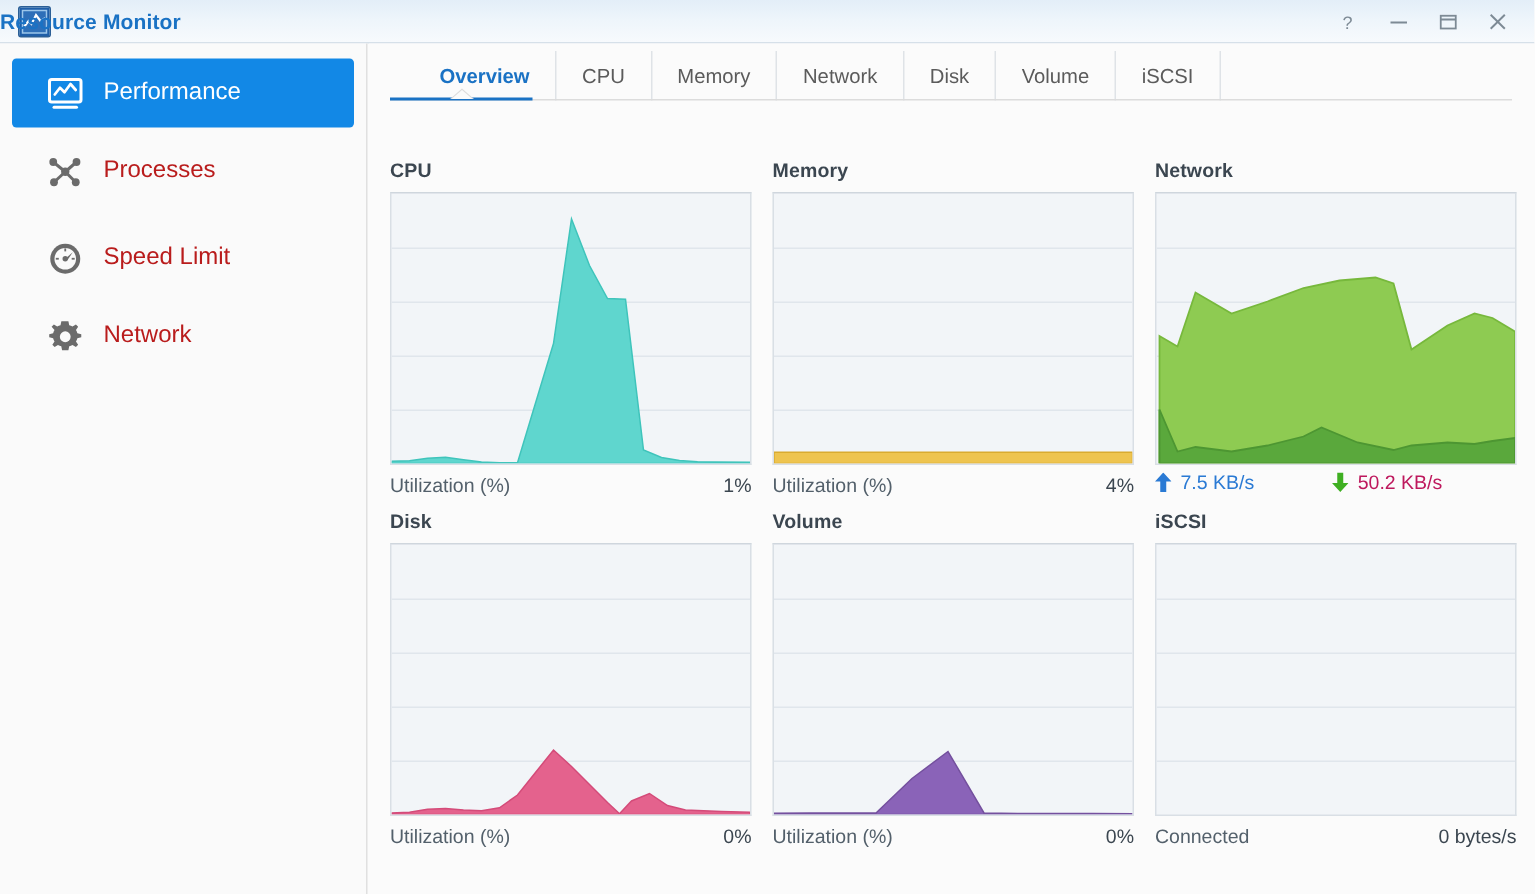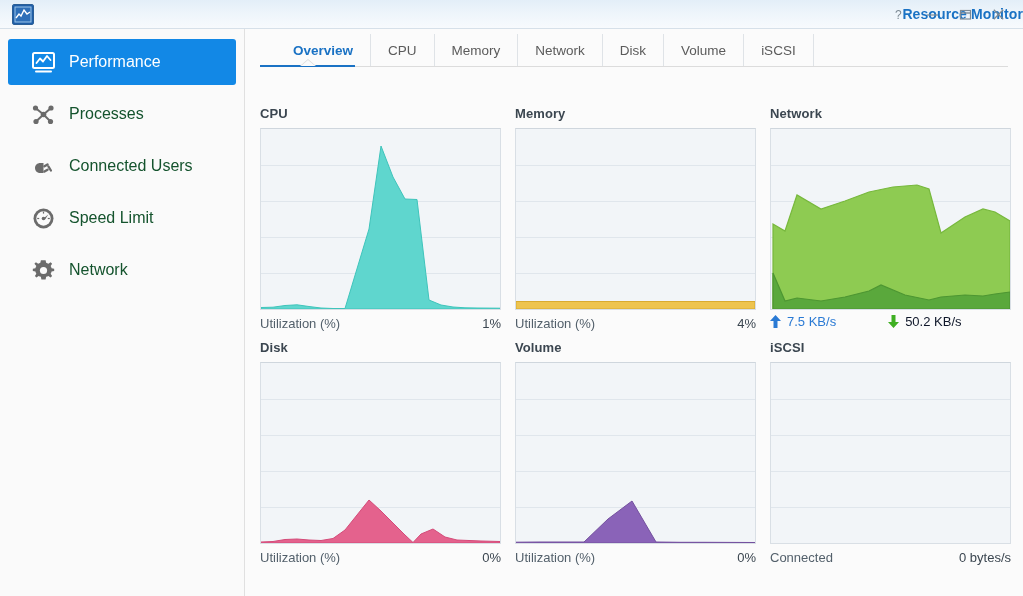--- a/index.html
+++ b/index.html
@@ -28,21 +28,21 @@
     background: linear-gradient(to bottom, #4a86c8, #1f5ea8);
     border: 1px solid #2b5f96;
     border-radius: 2px;
     overflow: hidden;
   }
   .app-icon svg { display: block; }
   .title-text {
     position: absolute; left: 0; top: 0;
     width: 1023px; height: 29px;
     line-height: 29px;
-    text-align: right;
+    text-align: left;
     font-size: 14px; font-weight: bold;
     color: #1a72c4;
     letter-spacing: 0.1px;
   }
   .winbtns {
     position: absolute; right: 8px; top: 0;
     height: 29px; display: flex; align-items: center; gap: 0;
   }
   .winbtn {
     width: 33px; height: 29px;
@@ -74,21 +74,21 @@
     background: #1288e6;
   }
   .side-icon {
     width: 30px; height: 30px;
     display: flex; align-items: center; justify-content: center;
     flex: 0 0 30px;
   }
   .side-label {
     margin-left: 11px;
     font-size: 16px;
-    color: #14532d;
+    color: #b91c1c;
   }
   .side-item.active .side-label { color: #ffffff; }
   .side-spacer { height: 6px; }
 
   
   .content {
     position: absolute; left: 246px; top: 29px;
     width: 777px; height: 567px;
     background: #fbfbfb;
   }
@@ -177,21 +177,21 @@
     height: 19px;
   }
   .footer .val { color: #3b4650; }
   .net-footer {
     display: flex; align-items: flex-start;
     margin-top: 4px;
     font-size: 13px;
     height: 19px;
   }
   .net-up { color: #2a7ad4; display: flex; align-items: center; }
-  .net-down { color: #0f172a; display: flex; align-items: center; margin-left: 52px; }
+  .net-down { color: #be185d; display: flex; align-items: center; margin-left: 52px; }
   .arrow { margin-right: 6px; display: flex; }
 </style>
 </head>
 <body>
 
 <div id="app">
 
   <div class="titlebar">
     <div class="app-icon">
       <svg width="20" height="19" viewBox="0 0 20 19">
@@ -258,33 +258,20 @@
             <line x1="20" y1="6" x2="12.5" y2="12.5"></line>
             <line x1="12.5" y1="12.5" x2="5" y2="19.5"></line>
             <line x1="12.5" y1="12.5" x2="19.5" y2="19.5"></line>
           </g>
         </svg>
       </span>
       <span class="side-label">Processes</span>
     </div>
     <div class="side-spacer"></div>
 
-    <div class="side-item">
-      <span class="side-icon">
-        <svg width="25" height="25" viewBox="0 0 25 25">
-          <g fill="#6b6b6b">
-            <path d="M9.5 9 C6 9 4 11.2 4 14 C4 17 6.3 19 9.5 19 L12.5 19 L12.5 9 Z"></path>
-            <rect x="12" y="10.2" width="6" height="2.4" rx="1.2" transform="rotate(-32 15 11.4)"></rect>
-            <rect x="12" y="15.4" width="6" height="2.4" rx="1.2" transform="rotate(-32 15 16.6)"></rect>
-            <rect x="17.5" y="11" width="2.3" height="7" rx="1.1" transform="rotate(-32 18.6 14.5)"></rect>
-          </g>
-        </svg>
-      </span>
-      <span class="side-label">Connected Users</span>
-    </div>
     <div class="side-spacer"></div>
 
     <div class="side-item">
       <span class="side-icon">
         <svg width="25" height="25" viewBox="0 0 25 25">
           <circle cx="12.5" cy="12.5" r="10" fill="#6b6b6b"></circle>
           <circle cx="12.5" cy="12.5" r="7.2" fill="#fafafa"></circle>
           <circle cx="12.5" cy="12.5" r="1.8" fill="#6b6b6b"></circle>
           <path d="M12.5 12.5 L17.5 8.2 L14 13.4 Z" fill="#6b6b6b"></path>
           <g fill="#6b6b6b">

